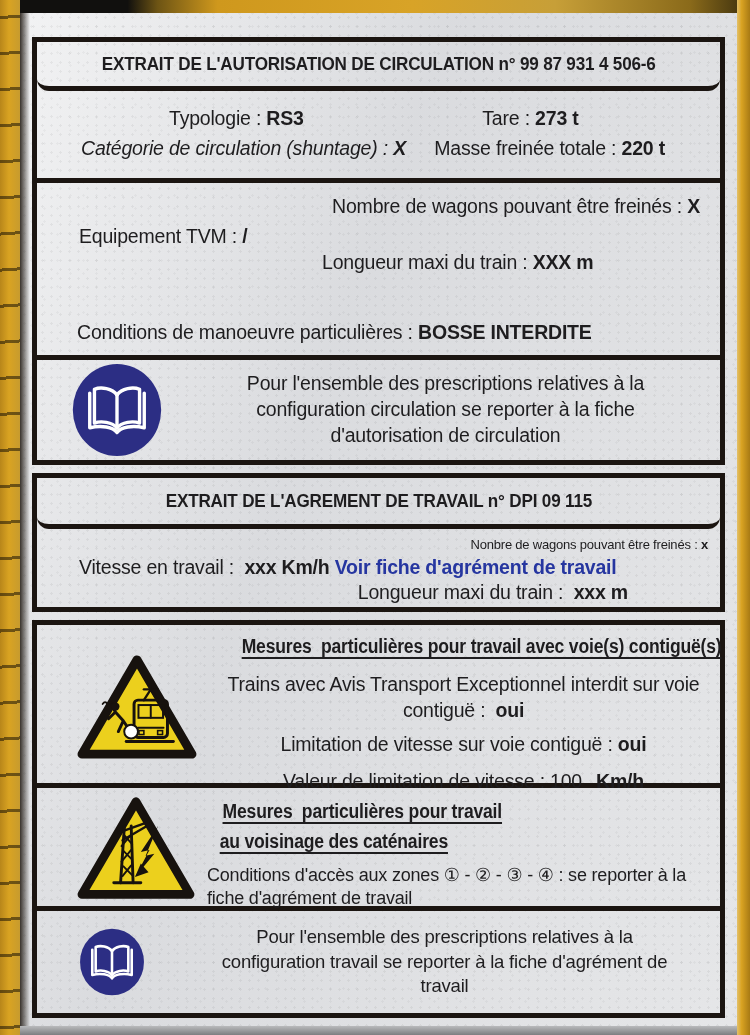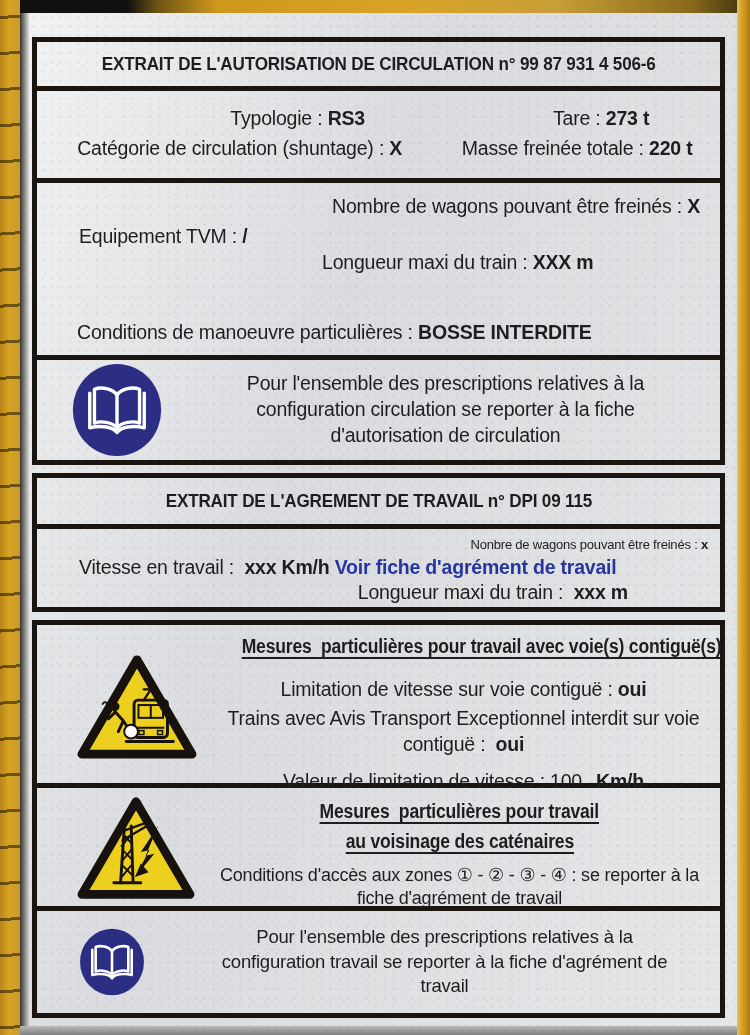--- a/index.html
+++ b/index.html
@@ -24,58 +24,58 @@
     background-size:9px 9px,13px 13px,100% 100%;background-position:0 0,5px 7px,0 0;}
   .paper::before{content:"";position:absolute;left:0;top:0;bottom:0;width:10px;
     background:linear-gradient(90deg,#38322c,rgba(56,50,44,0));}
   
   .tbl{border:5px solid #1b1511;margin:0 12px;background:transparent;}
   .tblA{margin-top:24px;}
   .tblB{margin-top:8px;}
   .tblC{margin-top:8px;}
   .row{border-bottom:5px solid #1b1511;position:relative;}
   .row:last-child{border-bottom:none;}
-  .row-hdr{display:flex;align-items:center;justify-content:center;}
-  .rA1{height:44px;}  .rA2{height:92px;text-align:center;}  .rA3{height:172px;}  .rA4{height:100px;}
+  .row-hdr{display:flex;align-items:center;justify-content:center;border-radius:12px;}
+  .rA1{height:44px;}  .rA2{height:92px;}  .rA3{height:172px;}  .rA4{height:100px;}
   .rB1{height:46px;}  .rB2{height:78px;}
   .rC1{height:158px;} .rC2{height:118px;} .rC3{height:102px;}
   .hdr{font-weight:bold;font-size:19px;white-space:pre;}
   .cond{display:inline-block;transform:scaleX(0.9);transform-origin:center;}
   b{font-weight:bold;}
   .blue{color:#2636a0;font-weight:bold;margin-top:14px;}
   .strike{text-decoration:line-through;text-decoration-thickness:2px;}
   .pre{white-space:pre;line-height:1.32;}
   
   .rA2{display:flex;padding-top:12px;box-sizing:border-box;}
   .colL{width:57%;}
   .colR{width:43%;}
   .ln{font-size:19.5px;white-space:pre;line-height:30px;}
   .ln-typologie{padding-left:132px;}
-  .ln-categorie{padding-left:16px;}
+  .ln-categorie{padding-left:44px;font-style:italic;}
   .ln-tare{padding-left:56px;}
   .ln-masse{padding-left:8px;}
   
   .pos{position:absolute;font-size:19.5px;white-space:pre;}
   .l-wagons{top:12px;right:20px;}
   .l-equip{top:42px;left:42px;}
   .l-longueur{top:68px;left:285px;}
   .l-avis{top:106px;left:42px;}
   .l-conditions{top:138px;left:40px;}
   
   .bookrow{display:flex;align-items:center;}
   .icon-wrap{width:160px;display:flex;justify-content:center;align-items:center;flex:none;}
   .icon-wrap-sm{width:150px;}
   .note{flex:1;text-align:center;font-size:19.5px;padding-right:26px;}
   .note-sm{font-size:18.5px;padding-right:18px;}
   
   .tri{position:absolute;}
   .tri-c1{left:36px;top:26px;width:128px;height:114px;}
   .tri-c2{left:36px;top:5px;width:126px;height:112px;}
   .c1-text{padding:10px 8px 0 178px;text-align:center;}
-  .c2-text{padding:8px 8px 0 170px;text-align:center;border-radius:31px;}
+  .c2-text{padding:8px 8px 0 170px;border-radius:31px;}
   .uhdr{font-weight:bold;font-size:19.5px;text-decoration:underline;
     text-decoration-thickness:2px;text-underline-offset:4px;white-space:pre;}
   .c1-text .uhdr{margin-bottom:10px;}
   .c2-text .uhdr{line-height:30px;}
   .ct{font-size:19.5px;line-height:1.3;}
   .ct-trains{margin-top:4px;}
   .ct-limitation{margin-top:9px;}
   .ct-valeur{margin-top:11px;}
   .ct-conditions{margin-top:8px;font-size:18px;}
   .mlv{margin-left:10px;}
@@ -165,23 +165,23 @@
             <line x1="79" y1="34" x2="79" y2="39" stroke-width="2.4"></line>
             <line x1="54" y1="92" x2="102" y2="92" stroke-width="3"></line>
             <path d="M30 54 q2.5 -4 5 0 q2.5 -4 5 0" stroke-width="1.8"></path>
             <path d="M43 62 L51 71 M51 71 L46 82 M51 71 L57 80 M43 62 L36 69 M43 62 L39 55" stroke-width="3"></path>
           </g>
           <circle cx="43" cy="56.5" r="4.2" fill="#17120e"></circle>
           <circle cx="59" cy="82" r="7" fill="#ffffff" stroke="#17120e" stroke-width="2"></circle>
         </svg>
         <div class="c1-text">
           <div><span class="uhdr cond">Mesures  particulières pour travail avec voie(s) contiguë(s)</span></div>
-          <div class="ct ct-limitation"><span>Limitation de vitesse sur voie contiguë :</span> <b>oui</b></div>
           <div class="ct ct-trains"><span class="pre">Trains avec Avis Transport Exceptionnel interdit sur voie
 contiguë :</span><b class="mlv">oui</b></div>
+          <div class="ct ct-limitation"><span>Limitation de vitesse sur voie contiguë :</span> <b>oui</b></div>
           <div class="ct ct-valeur"><span>Valeur de limitation de vitesse :</span> <span>100</span><b class="mlu">Km/h</b></div>
         </div>
       </div>
 
       <div class="row rC2">
         <svg class="tri tri-c2" viewBox="0 0 130 116">
           <path d="M65 9 L121 105 L9 105 Z" fill="#ecd01d" stroke="#17120e" stroke-width="9" stroke-linejoin="round"></path>
           <g stroke="#17120e" fill="none" stroke-linecap="round">
             <path d="M53 34 L49 93 M60 34 L62 93" stroke-width="3"></path>
             <path d="M53 44 L61 53 M60 43 L50 55 M52 60 L61 69 M60 59 L50 71 M52 76 L61 85 M60 75 L51 86" stroke-width="2"></path>

